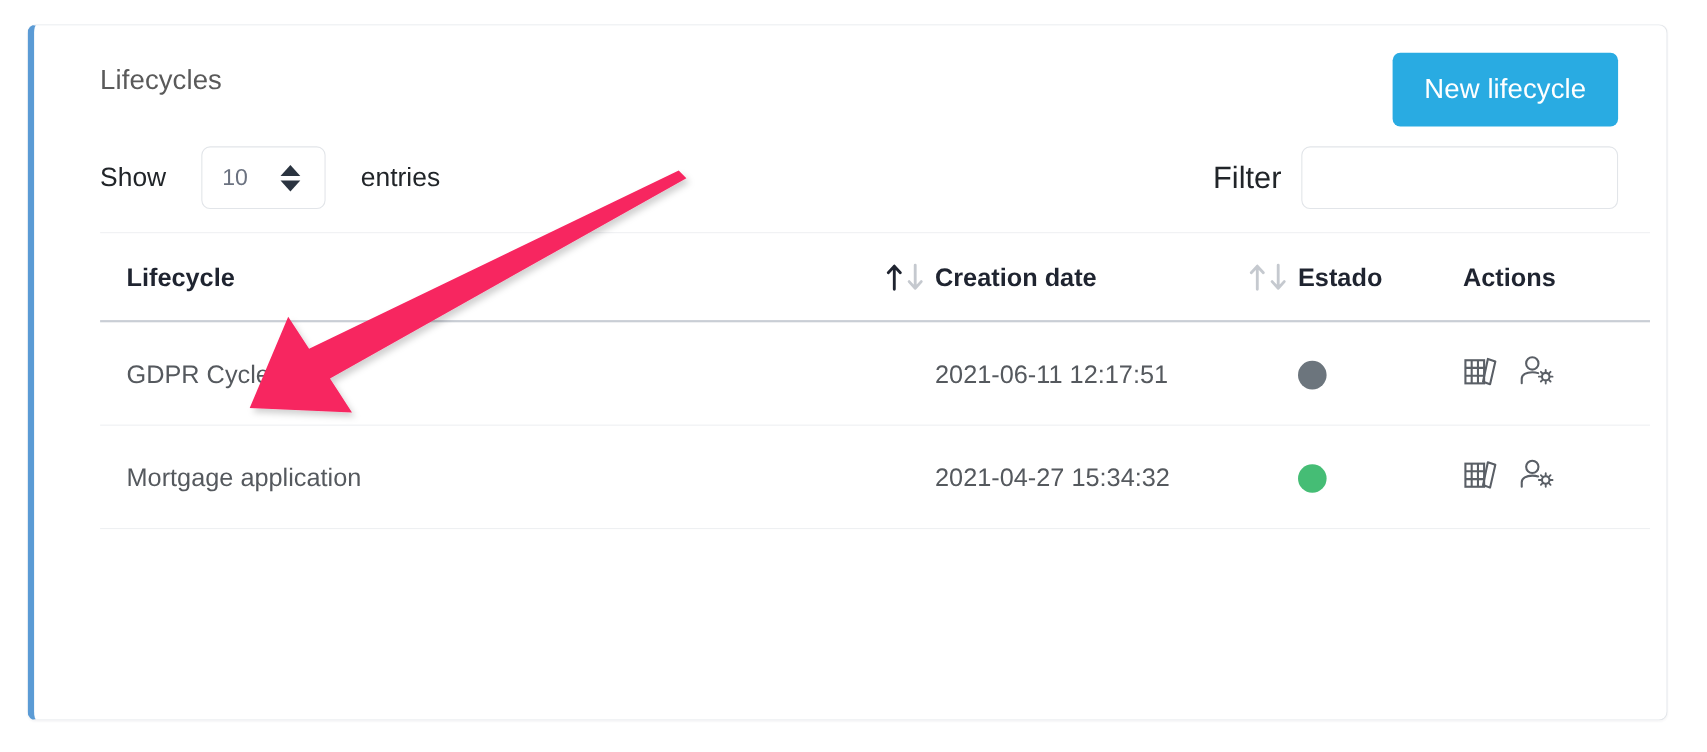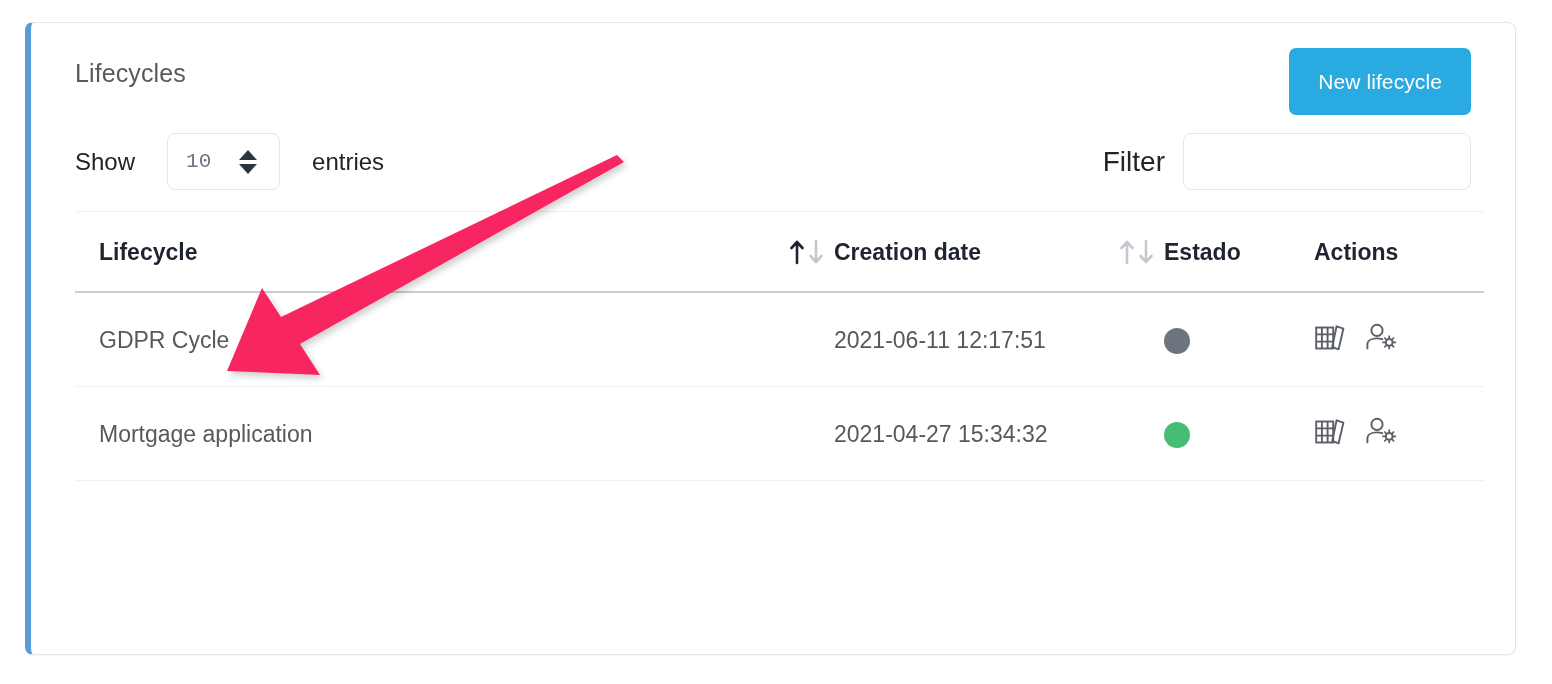--- a/index.html
+++ b/index.html
@@ -34,21 +34,21 @@
     border: 1px solid #e3e6ea;
     border-left: 6px solid #5b9bd5;
     border-radius: 8px;
     box-shadow: 0 1px 2px rgba(16,24,40,.04);
     overflow: hidden;
   }
 
   .card-body {
     position: relative;
     height: 100%;
-    padding: 0 44px 0 44px;
+    padding: 0 44px 0 60px;
     box-sizing: border-box;
   }
 
   
   .card-head {
     position: relative;
     height: 110px;
   }
   .card-title {
     position: absolute;
@@ -67,21 +67,21 @@
     height: 67px;
     padding: 0 29px;
     display: flex;
     align-items: center;
     justify-content: center;
     background: #29abe2;
     color: #ffffff;
     border: none;
     border-radius: 7px;
     font-family: "Liberation Sans", sans-serif;
-    font-size: 21px;
+    font-size: 25px;
     font-weight: 400;
     letter-spacing: .1px;
     cursor: pointer;
     white-space: nowrap;
   }
 
   
   .controls {
     position: relative;
     height: 78px;
@@ -106,21 +106,20 @@
     border-radius: 8px;
     display: flex;
     align-items: center;
     cursor: pointer;
   }
   .length-select .val {
     position: absolute;
     left: 18px;
     font-size: 21px;
     color: #6b7280;
-    font-family: Liberation Mono, monospace;
   }
   .stepper {
     position: absolute;
     right: 22px;
     top: 50%;
     transform: translateY(-50%);
     display: flex;
     flex-direction: column;
     gap: 4px;
     line-height: 0;

